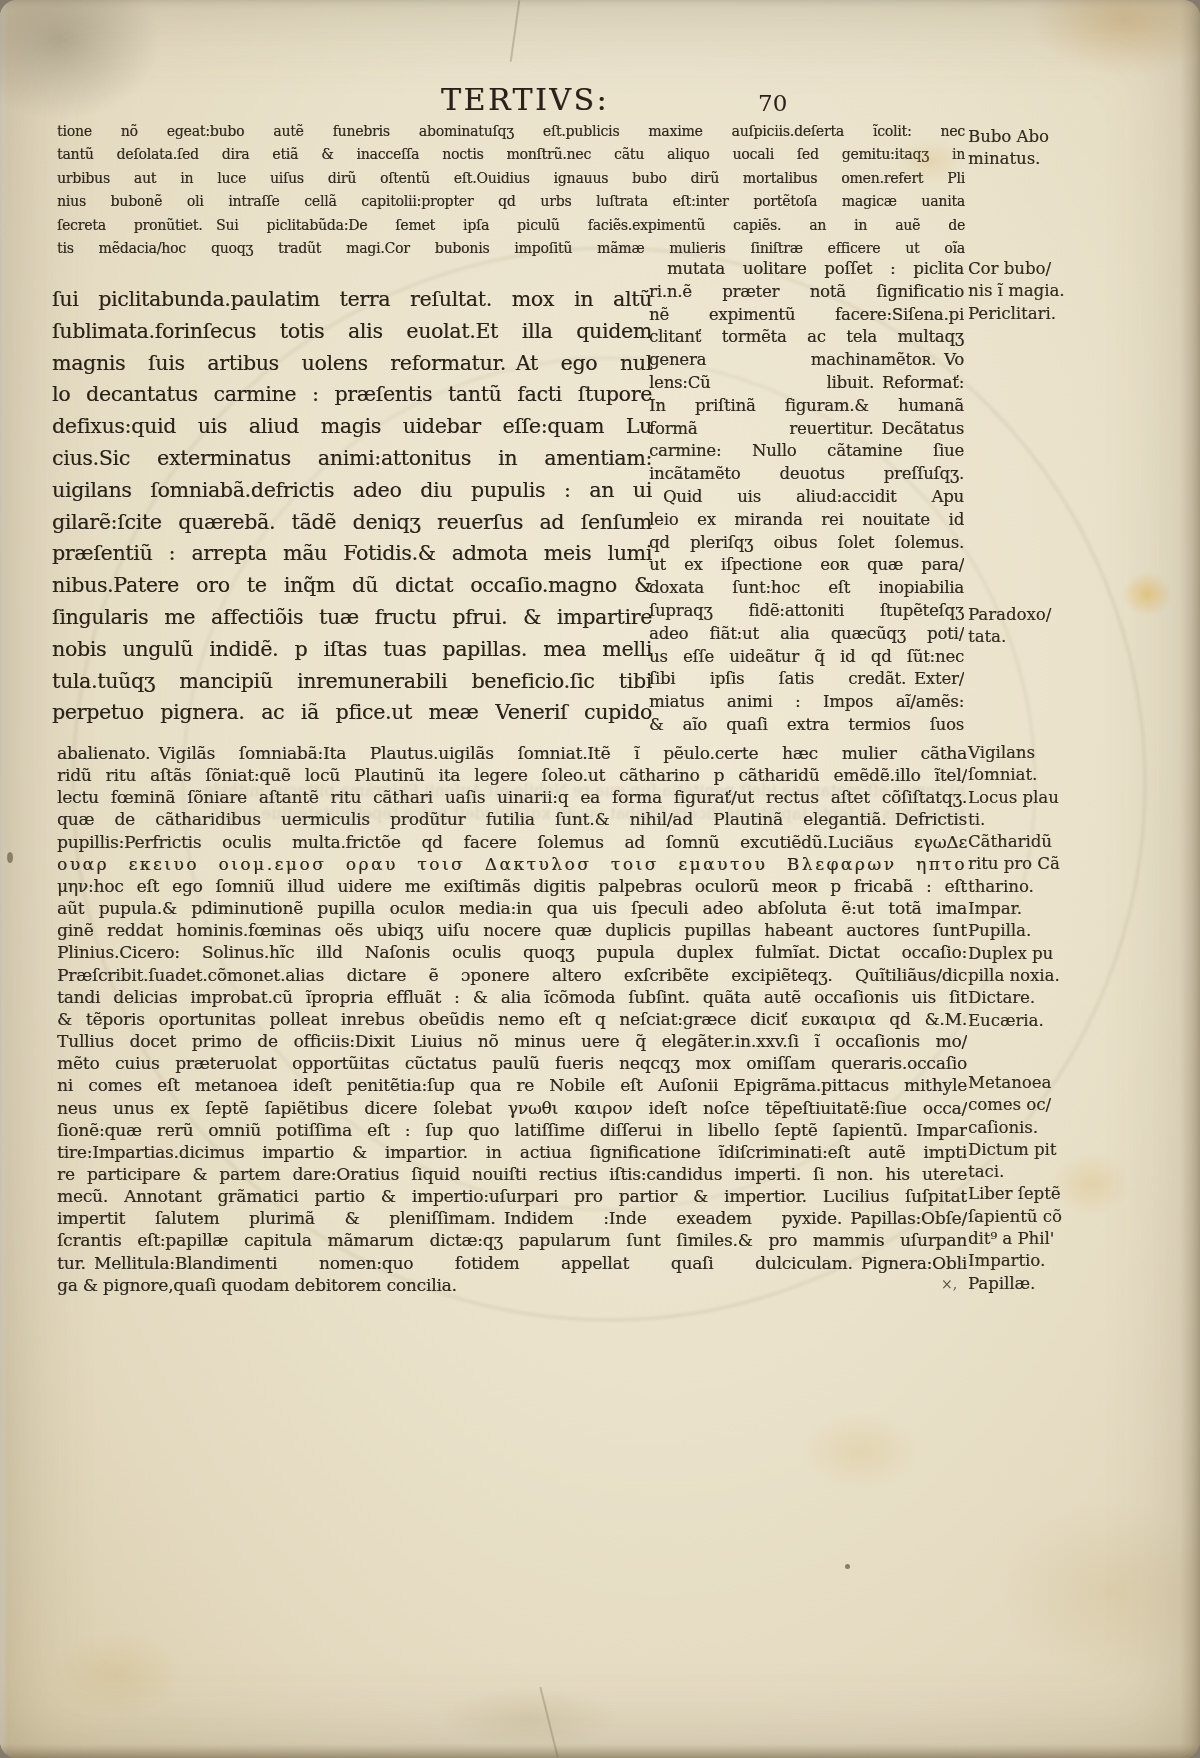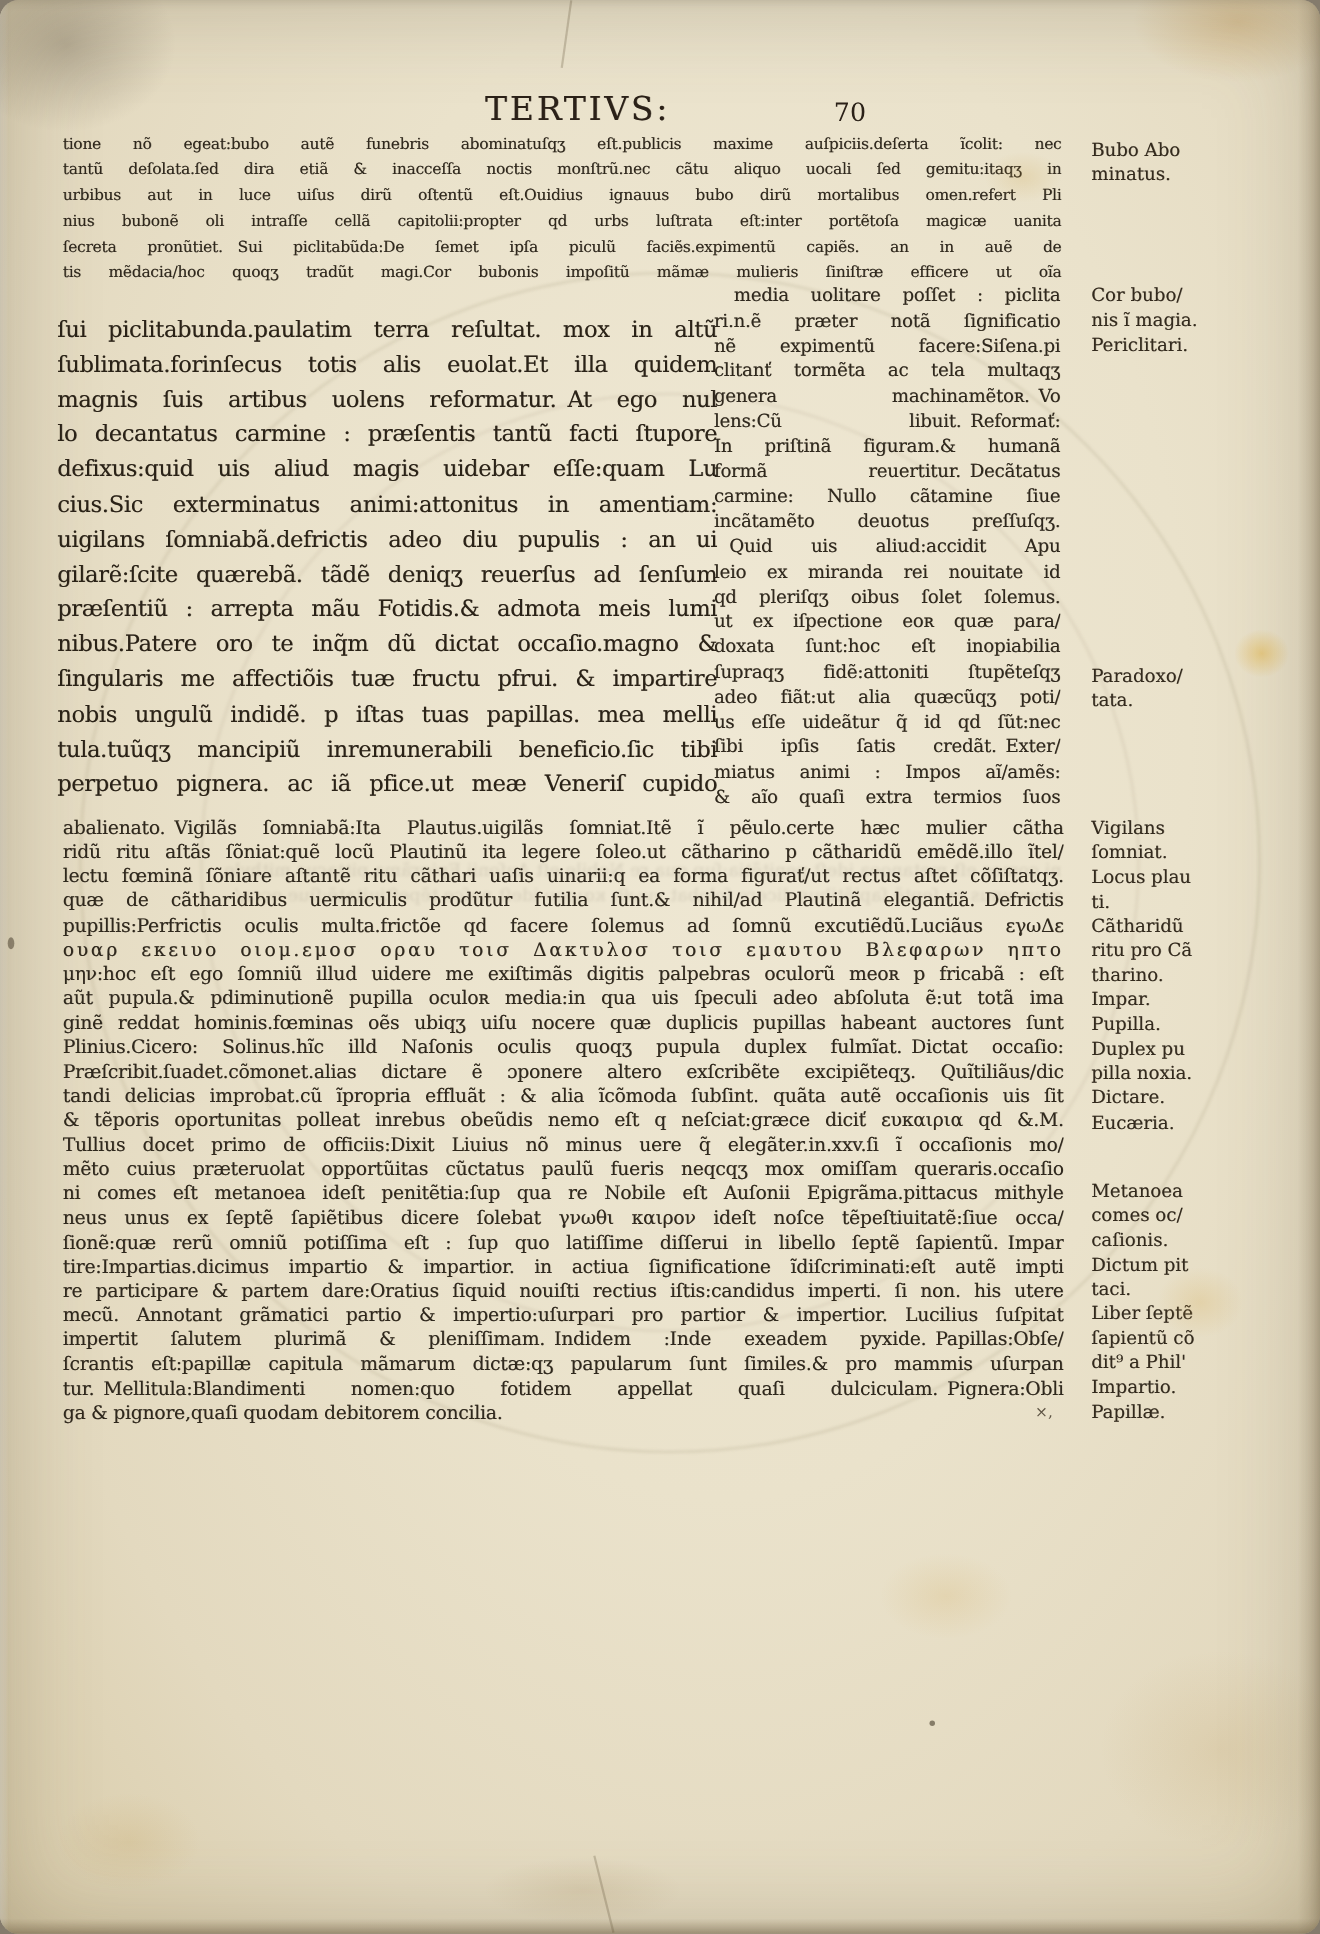--- a/index.html
+++ b/index.html
@@ -29,21 +29,21 @@
   .intro{left:57px;top:120px;width:908px;font-size:14px;line-height:23.4px;letter-spacing:-.2px;}
   .leftcol{left:52px;top:284px;width:600px;font-size:20.5px;line-height:31.8px;letter-spacing:-.3px;color:#2a2217;}
   .rightcol{left:649px;top:258px;width:315px;font-size:16.5px;line-height:22.8px;letter-spacing:-.2px;}
   .rightcol .tline:nth-child(1){text-indent:18px;}
   .rightcol .tline:nth-child(11){text-indent:14px;}
   .bottomblk{left:57px;top:742px;width:910px;font-size:17px;line-height:22.15px;letter-spacing:-.2px;}
   .bottomblk .tline:nth-child(6){letter-spacing:2.5px;}
   .bottomblk .tline:nth-child(25){text-align-last:left;}
 
   .margins{position:absolute;left:968px;top:0;width:190px;font-size:16.5px;line-height:22.3px;color:#332a1d;}
-  .mgroup{position:absolute;left:0;width:100%;margin-left:24px;}
+  .mgroup{position:absolute;left:0;width:100%;}
   .mg1{top:126px;} .mg2{top:258px;} .mg3{top:604px;} .mg4{top:742px;} .mg5{top:1072px;}
   .mline{text-shadow:.4px 0 0 rgba(43,33,24,.4);}
 
   .ghost{position:absolute;left:57px;top:779px;width:908px;font-size:16px;line-height:23px;
     transform:scaleX(-1);filter:blur(1.3px);opacity:.13;color:#4a4234;pointer-events:none;}
   .ghost div{white-space:nowrap;overflow:hidden;}
 
   .stamp{position:absolute;border-radius:50%;pointer-events:none;filter:blur(1.5px);}
   .stamp-outer{left:72px;top:247px;width:1070px;height:1070px;border:2.5px solid rgba(125,110,80,.17);}
   .stamp-inner{left:182px;top:357px;width:850px;height:850px;border:2px solid rgba(125,110,80,.12);}
@@ -100,21 +100,21 @@
       <div class="tline">gilarẽ:ſcite quærebã. tãdẽ deniqʒ reuerſus ad ſenſum</div>
       <div class="tline">præſentiũ : arrepta mãu Fotidis.&amp; admota meis lumi</div>
       <div class="tline">nibus.Patere oro te inq̃m dũ dictat occaſio.magno &amp;</div>
       <div class="tline">ſingularis me affectiõis tuæ fructu pfrui. &amp; impartire</div>
       <div class="tline">nobis ungulũ indidẽ. p iſtas tuas papillas. mea melli</div>
       <div class="tline">tula.tuũqʒ mancipiũ inremunerabili beneficio.ſic tibi</div>
       <div class="tline">perpetuo pignera. ac iã pfice.ut meæ Veneriſ cupido</div>
     </div>
 
   <div class="tblock rightcol">
-      <div class="tline">media uolitare poſſet : piclita</div>
+      <div class="tline">mutata uolitare poſſet : piclita</div>
       <div class="tline">ri.n.ẽ præter notã ſignificatio</div>
       <div class="tline">nẽ expimentũ facere:Siſena.pi</div>
       <div class="tline">clitanť tormẽta ac tela multaqʒ</div>
       <div class="tline">genera machinamẽtoʀ. Vo</div>
       <div class="tline">lens:Cũ libuit. Reformať:</div>
       <div class="tline">In priſtinã figuram.&amp; humanã</div>
       <div class="tline">formã reuertitur. Decãtatus</div>
       <div class="tline">carmine: Nullo cãtamine ſiue</div>
       <div class="tline">incãtamẽto deuotus preſſuſqʒ.</div>
       <div class="tline">Quid uis aliud:accidit Apu</div>

